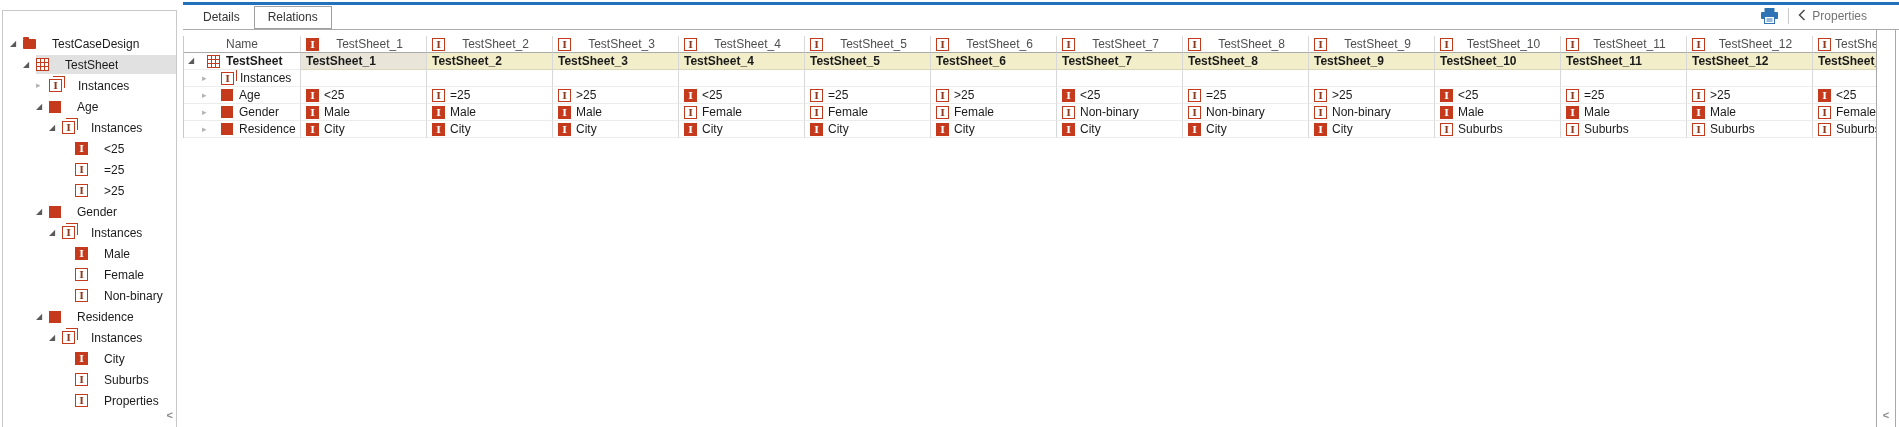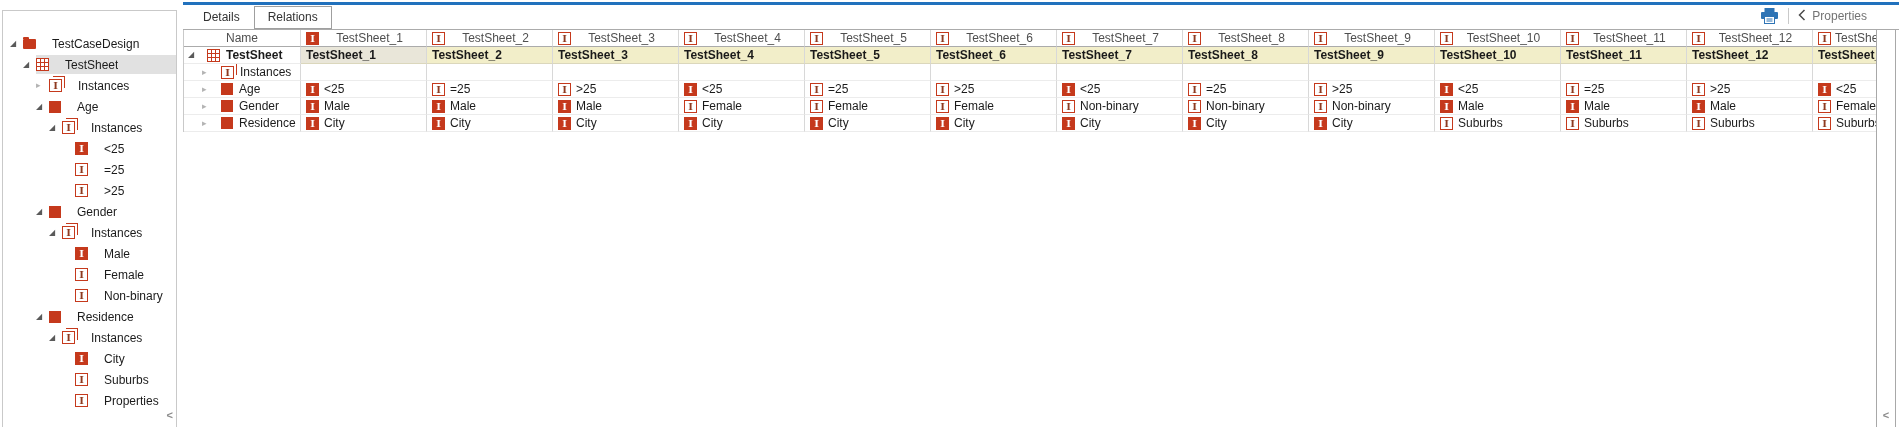--- a/index.html
+++ b/index.html
@@ -42,21 +42,21 @@
   .tab{padding:3px 13px 4px;background:#fff;color:#333;cursor:default;}
   .tab:not(.active){border:1px solid #9f9f9f;}
   .tab.active{border:1px solid transparent;}
   .strip-bottom{position:absolute;left:183px;right:0;top:29px;border-top:1px solid var(--header-line);}
   .toolbar{position:absolute;right:32px;top:6px;display:flex;align-items:center;gap:9px;height:20px;}
   .tdiv{width:1px;height:16px;background:#c9c9c9;}
   .props-btn{display:flex;align-items:flex-start;gap:6px;color:#737373;}
   .print-btn{display:flex;align-items:center;}
 
   
-  #grid{position:absolute;left:183px;top:30px;display:grid;
+  #grid{position:absolute;left:183px;top:36px;display:grid;
         grid-template-columns:117px repeat(12,126px) 64px;grid-auto-rows:17px;
         background:#fff;border-left:1px solid var(--panel-border);box-sizing:border-box;}
   .hcell{display:flex;align-items:center;gap:4px;padding-left:5px;overflow:hidden;white-space:nowrap;
          border-right:1px solid var(--grid-line);border-bottom:1px solid var(--header-line);
          color:var(--muted-text);}
   .hcell .hlabel{flex:1;text-align:center;padding-right:10px;overflow:hidden;}
   .hcell.name-h{justify-content:center;padding-left:0;}
   .ncell{display:flex;align-items:center;gap:6px;padding-left:4px;overflow:hidden;white-space:nowrap;
          border-right:1px solid var(--grid-line);border-bottom:1px solid #ececec;}
   .ncell:not(.root){padding-left:18px;}

